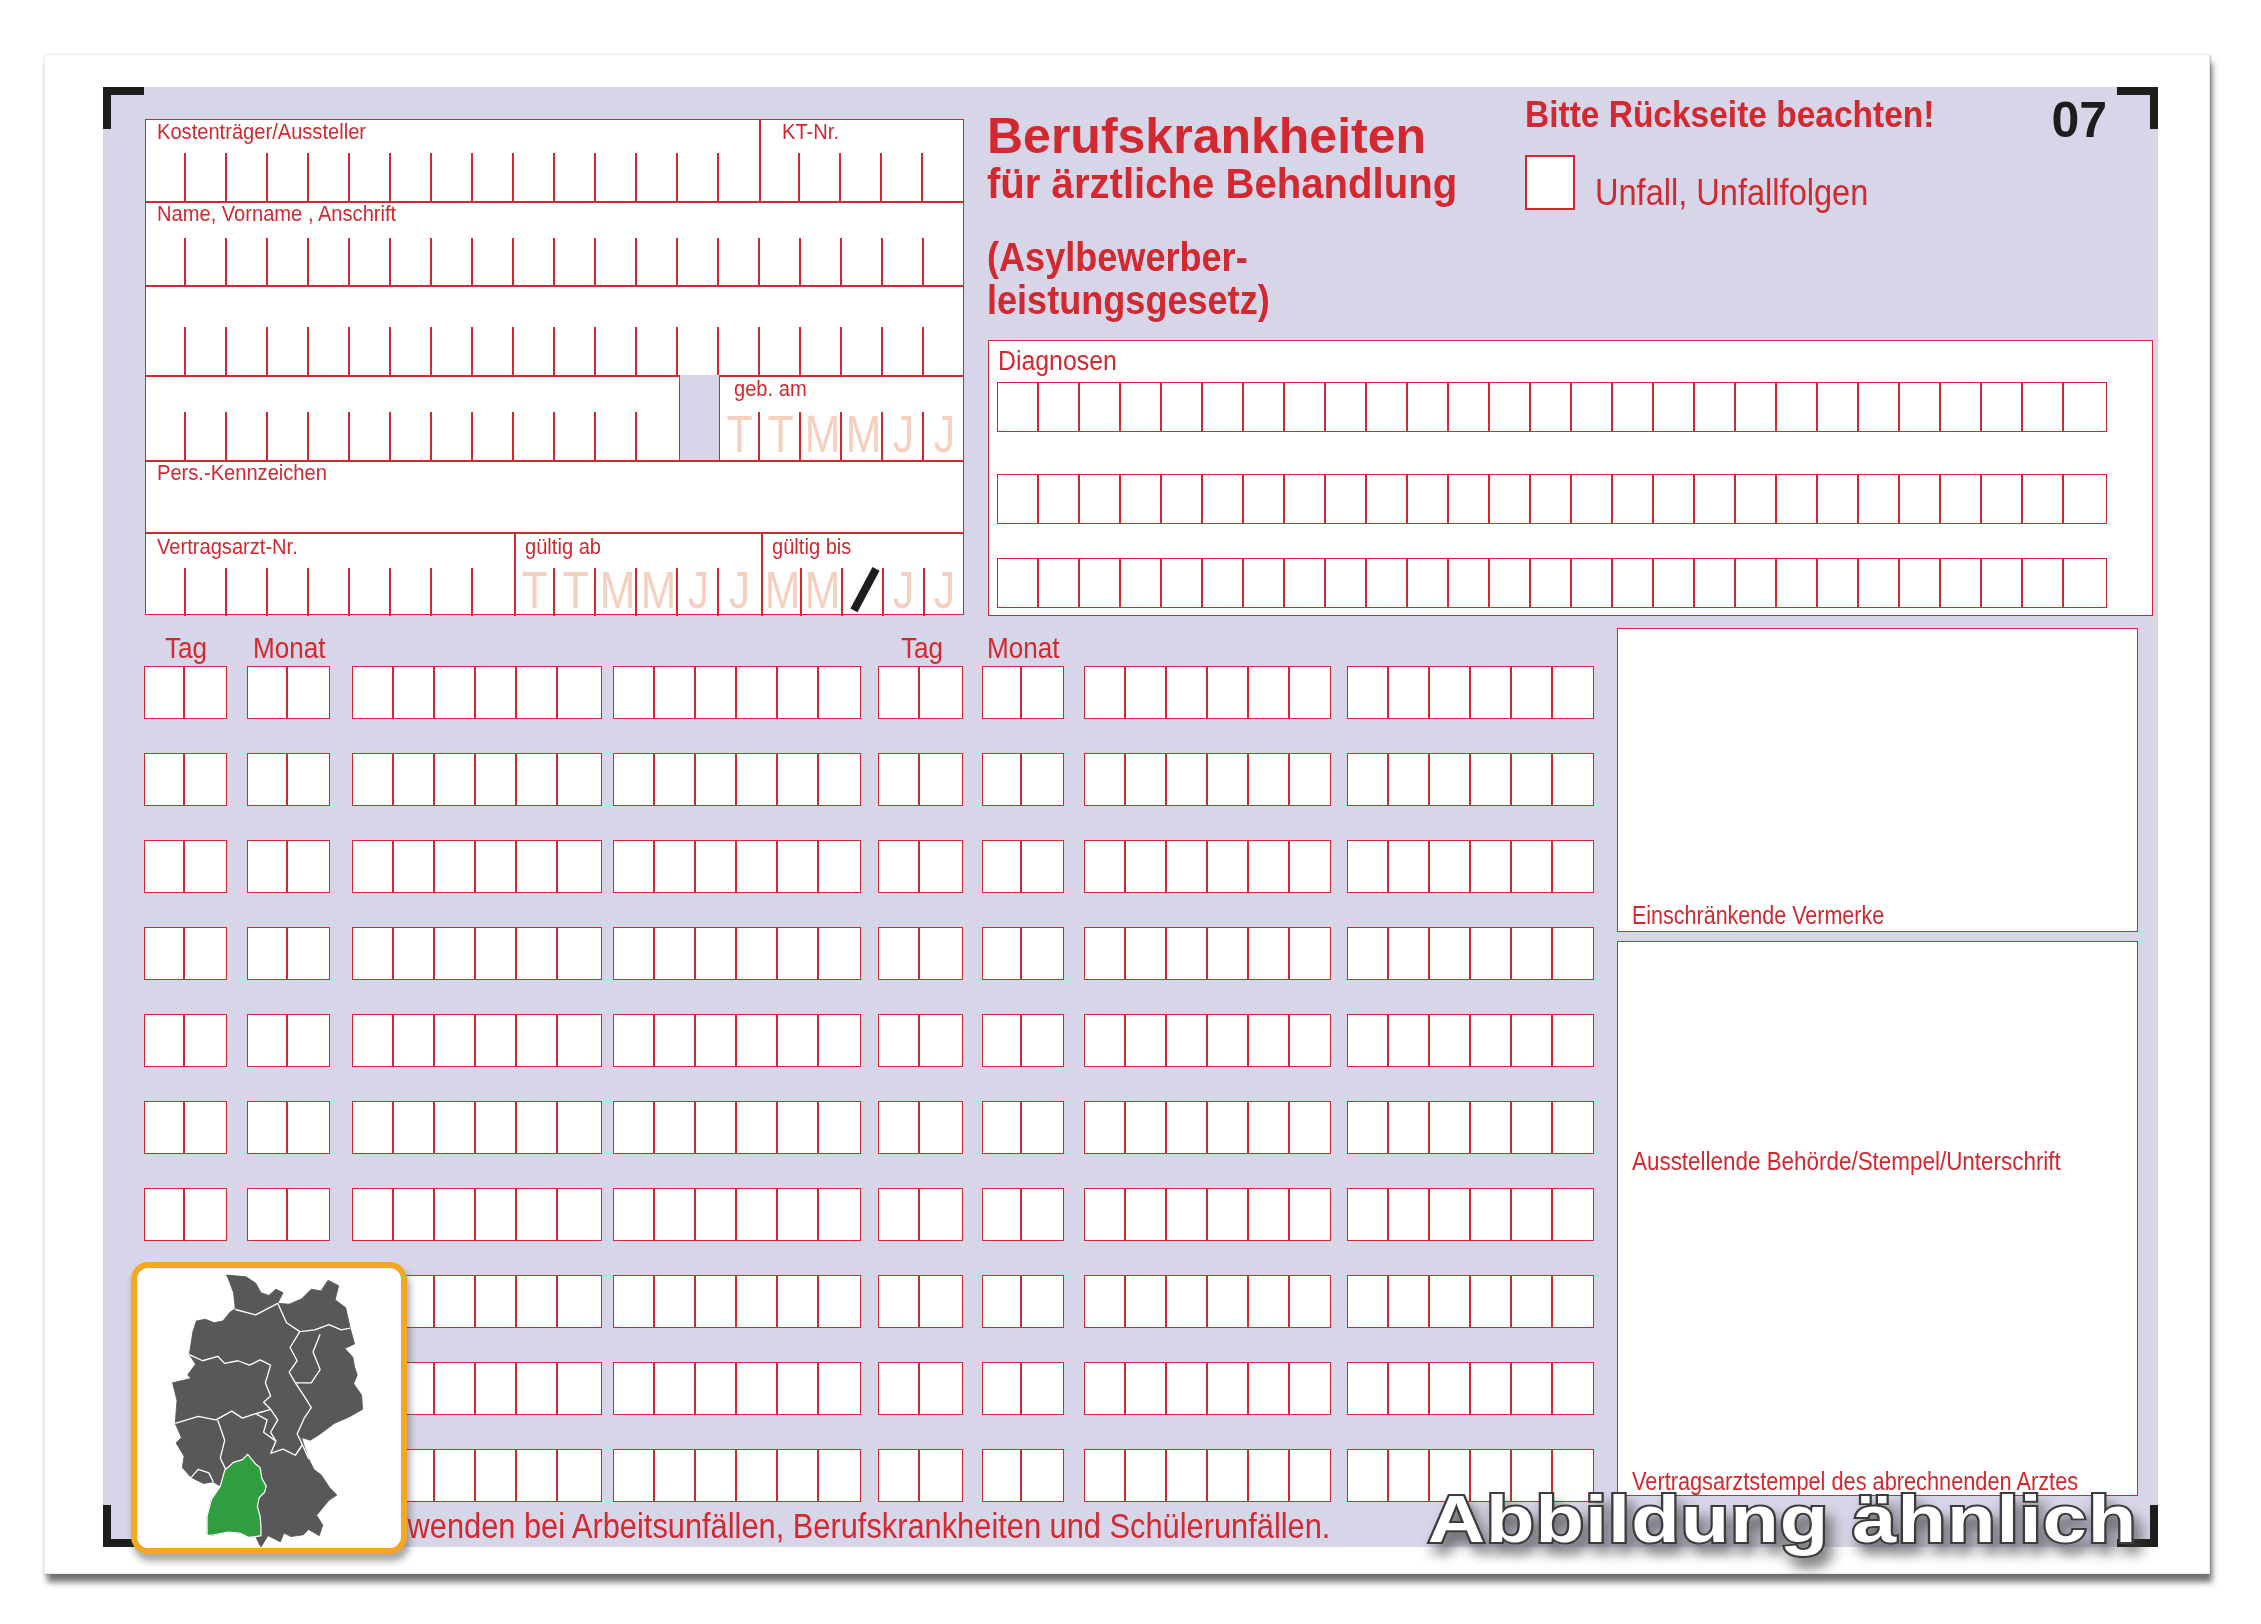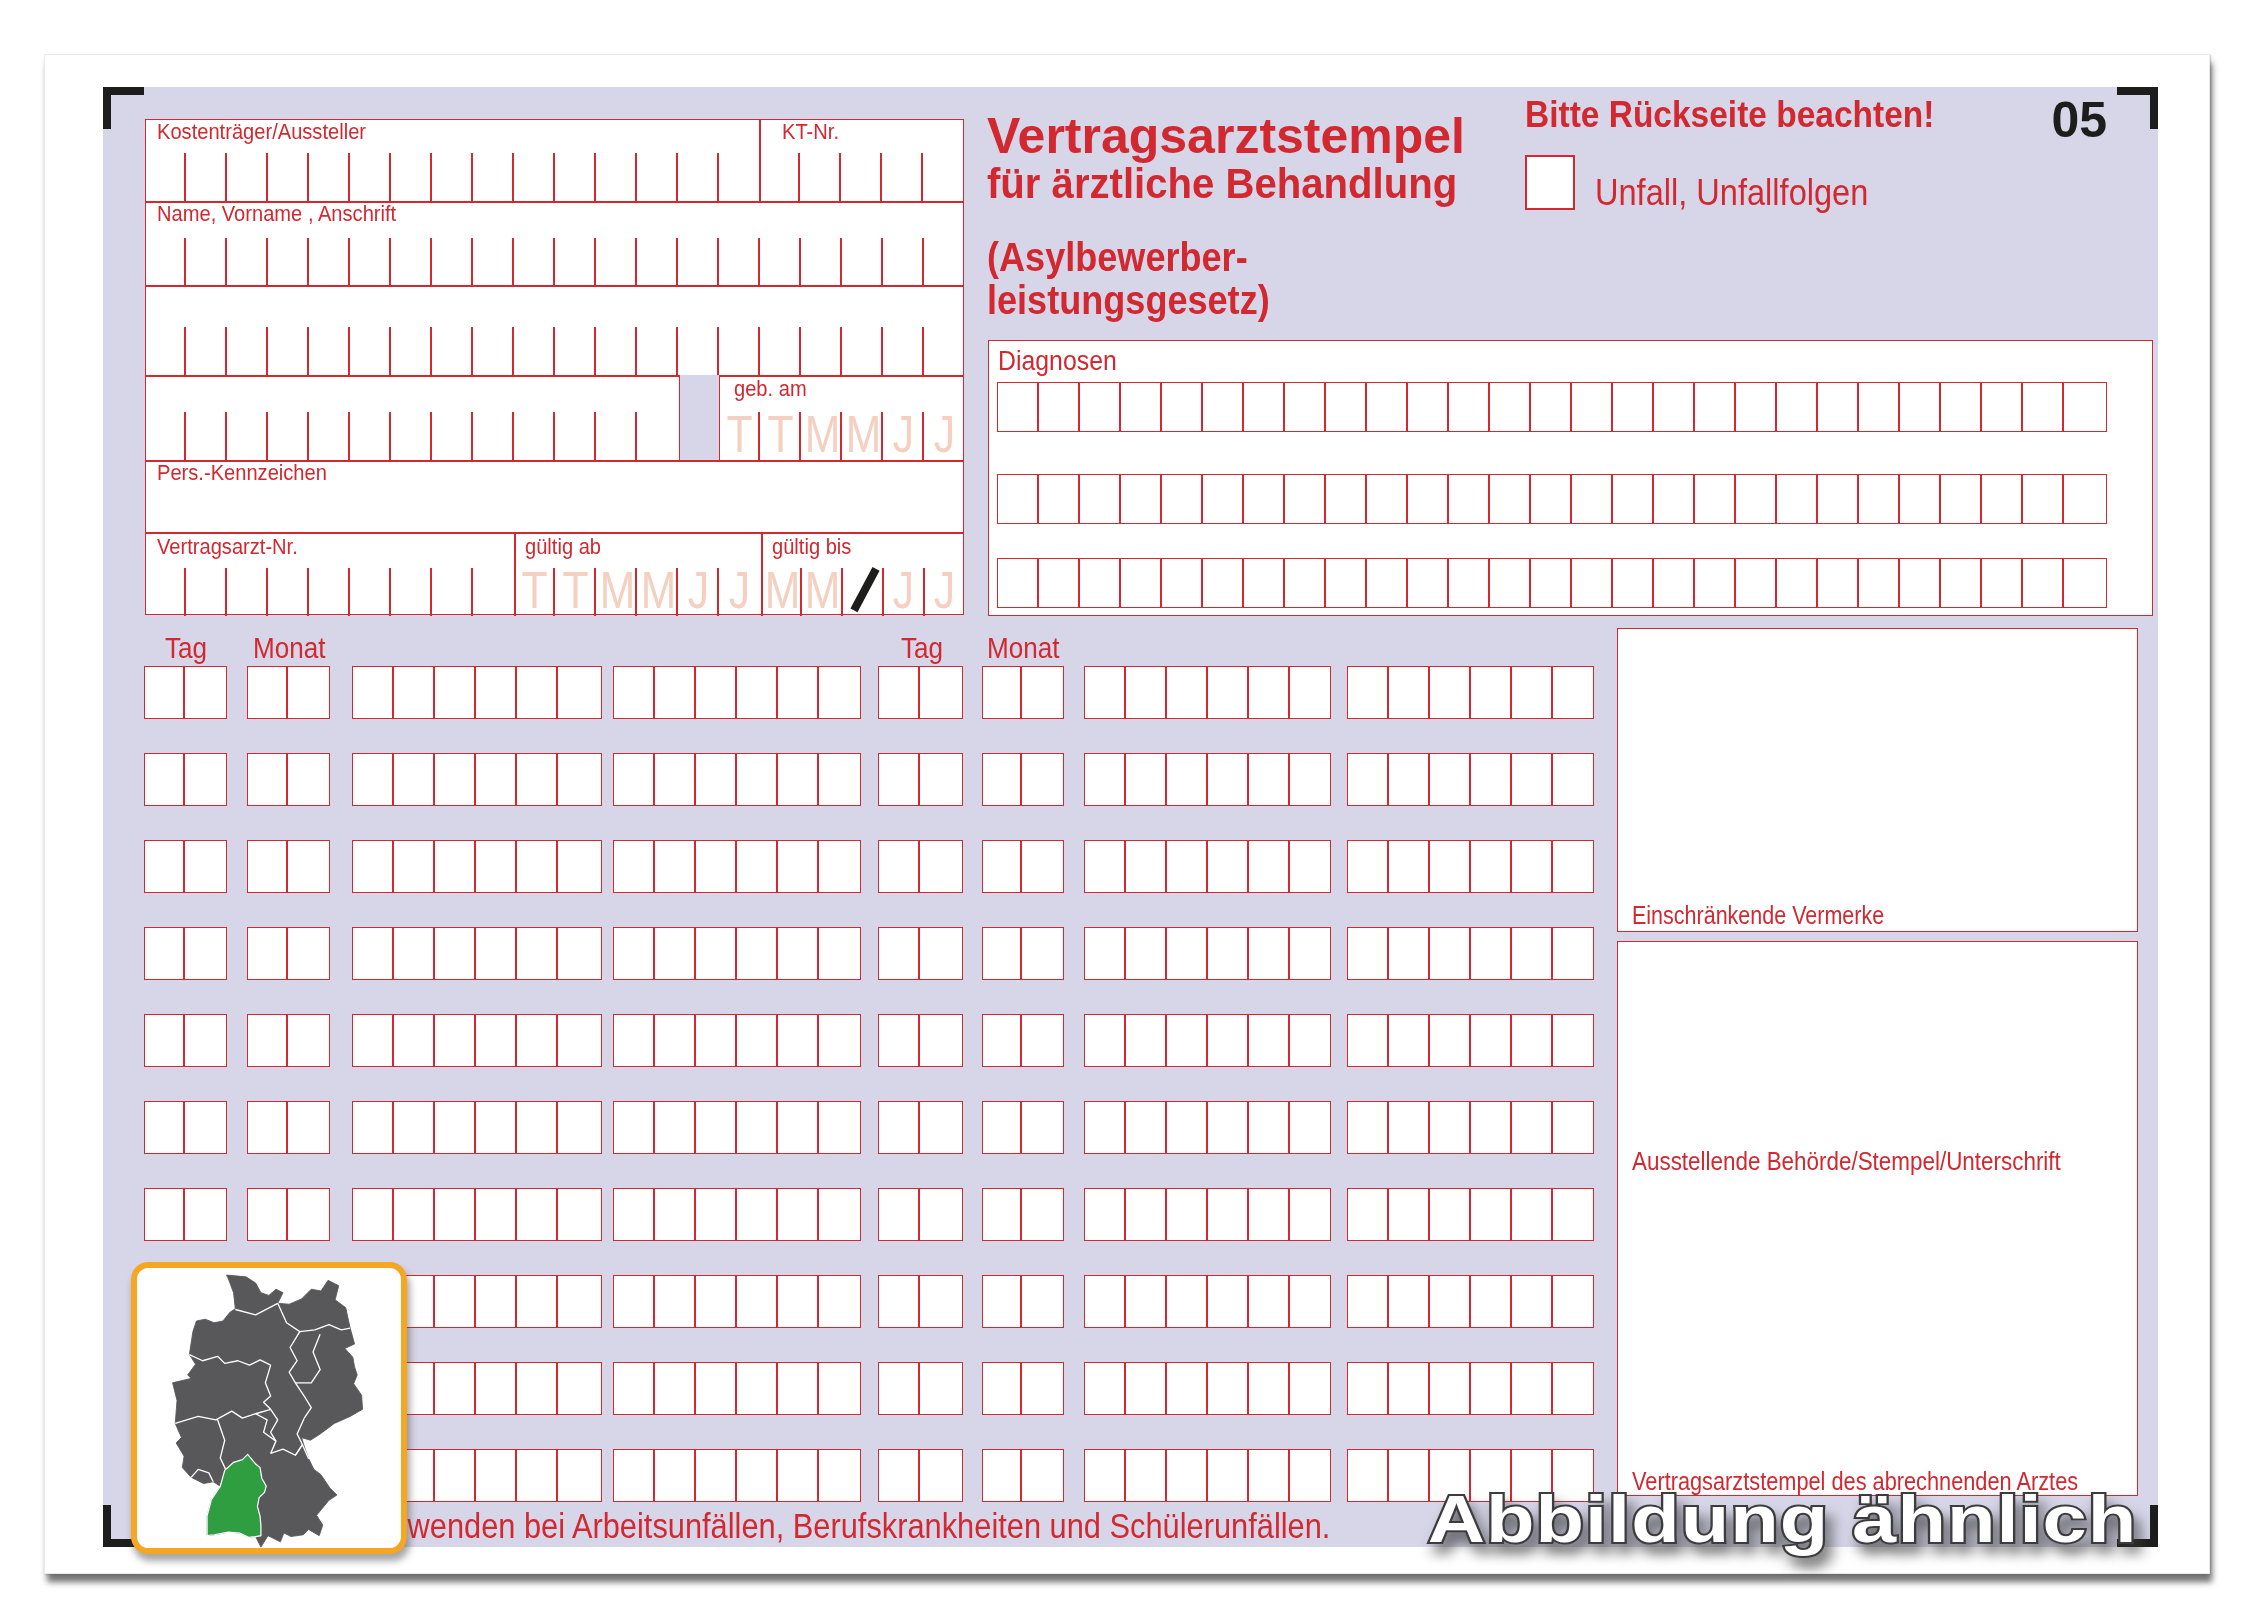--- a/index.html
+++ b/index.html
@@ -86,35 +86,35 @@
 <span class="abs" style="left:719px;top:560px;width:41px;text-align:center;font-size:52px;color:#f5cfc0;transform:scaleX(.82)">J</span>
 
 <span class="abs" style="left:761px;top:560px;width:41px;text-align:center;font-size:52px;color:#f5cfc0;transform:scaleX(.82)">M</span>
 <span class="abs" style="left:801px;top:560px;width:41px;text-align:center;font-size:52px;color:#f5cfc0;transform:scaleX(.82)">M</span>
 <span class="abs" style="left:842px;top:560px;width:41px;text-align:center;font-size:52px;color:#f5cfc0;transform:scaleX(.82)"></span>
 <span class="abs" style="left:883px;top:560px;width:41px;text-align:center;font-size:52px;color:#f5cfc0;transform:scaleX(.82)">J</span>
 <span class="abs" style="left:924px;top:560px;width:41px;text-align:center;font-size:52px;color:#f5cfc0;transform:scaleX(.82)">J</span>
 
 <div class="abs" style="left:861px;top:566px;width:7.8px;height:47px;background:#1d1d1b;transform:rotate(28deg)"></div>
 
-<div class="abs" style="left:987px;top:107px;font-size:50px;font-weight:700;color:#d22830;white-space:nowrap;">Vertragsarztstempel</div>
+<div class="abs" style="left:987px;top:107px;font-size:50px;font-weight:700;color:#d22830;white-space:nowrap;">Berufskrankheiten</div>
 
 <div class="abs" style="left:987px;top:159px;font-size:42px;font-weight:700;color:#d22830;white-space:nowrap;transform:scaleX(0.955);transform-origin:0 0;">für ärztliche Behandlung</div>
 
 <div class="abs" style="left:987px;top:233px;font-size:41px;font-weight:700;color:#d22830;white-space:nowrap;transform:scaleX(0.88);transform-origin:0 0;">(Asylbewerber-</div>
 
 <div class="abs" style="left:987px;top:276px;font-size:41px;font-weight:700;color:#d22830;white-space:nowrap;transform:scaleX(0.88);transform-origin:0 0;">leistungsgesetz)</div>
 
 <div class="abs" style="left:1525px;top:93px;font-size:37px;font-weight:700;color:#d22830;white-space:nowrap;transform:scaleX(0.905);transform-origin:0 0;">Bitte Rückseite beachten!</div>
 
 <div class="abs" style="left:1525px;top:155px;width:50px;height:55px;border:2.6px solid #d22830;background:#fff"></div>
 
 <div class="abs" style="left:1595px;top:171px;font-size:37px;font-weight:400;color:#d22830;white-space:nowrap;transform:scaleX(0.88);transform-origin:0 0;">Unfall, Unfallfolgen</div>
 
-<div class="abs" style="left:2020px;top:91px;font-size:50px;font-weight:700;color:#1d1d1b;white-space:nowrap;width:87px;text-align:right;">05</div>
+<div class="abs" style="left:2020px;top:91px;font-size:50px;font-weight:700;color:#1d1d1b;white-space:nowrap;width:87px;text-align:right;">07</div>
 
 <div class="abs" style="left:988px;top:340px;width:1165px;height:276px;border:1.7px solid #d22830;background:#fff"></div>
 
 <div class="abs" style="left:998px;top:346px;font-size:27px;font-weight:400;color:#d22830;white-space:nowrap;transform:scaleX(0.92);transform-origin:0 0;">Diagnosen</div>
 
 <div class="abs" style="left:997px;top:382px;width:1110px;height:50px;border:1.7px solid #d22830;background-color:#fff;background-image:repeating-linear-gradient(to right,transparent 0,transparent 39px,#d22830 39px,#d22830 41px);background-size:1067px 100%;background-repeat:no-repeat;"></div>
 
 <div class="abs" style="left:997px;top:474px;width:1110px;height:50px;border:1.7px solid #d22830;background-color:#fff;background-image:repeating-linear-gradient(to right,transparent 0,transparent 39px,#d22830 39px,#d22830 41px);background-size:1067px 100%;background-repeat:no-repeat;"></div>
 
 <div class="abs" style="left:997px;top:558px;width:1110px;height:50px;border:1.7px solid #d22830;background-color:#fff;background-image:repeating-linear-gradient(to right,transparent 0,transparent 39px,#d22830 39px,#d22830 41px);background-size:1067px 100%;background-repeat:no-repeat;"></div>

